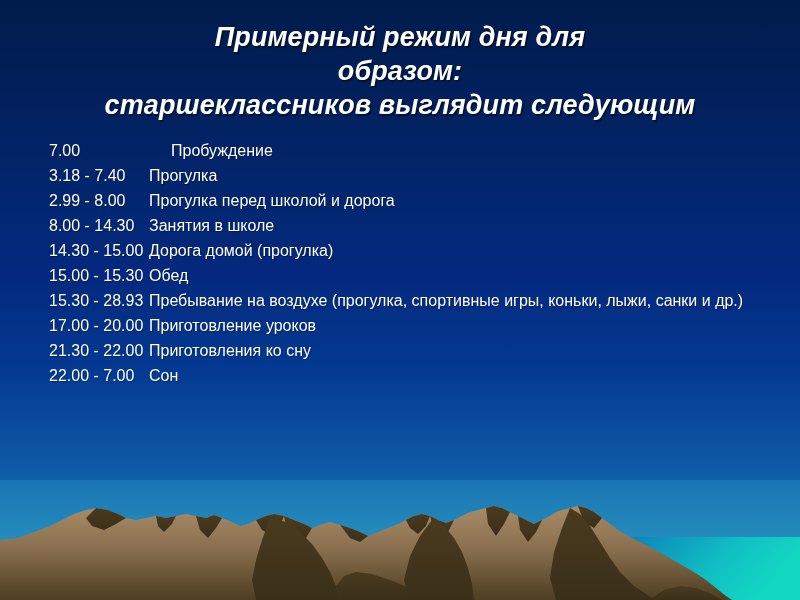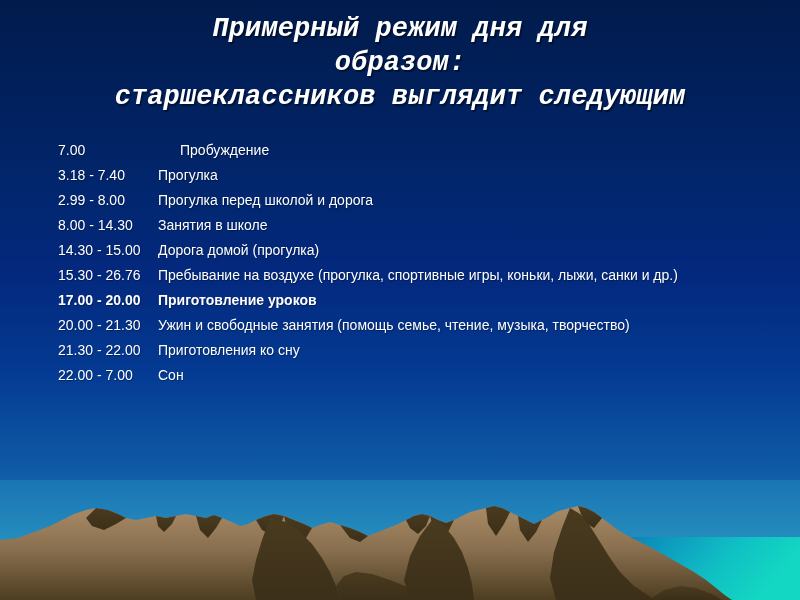--- a/index.html
+++ b/index.html
@@ -39,24 +39,23 @@
     bottom: 0;
     width: 800px;
     height: 120px;
   }
   .scenery svg { display: block; width: 800px; height: 120px; }
 
   
   .title-block {
     position: absolute;
     left: 40px;
-    top: 12px;
+    top: 20px;
     width: 720px;
     text-align: center;
-    font-family: Liberation Mono, monospace;
   }
   .title-line {
     font-size: 27px;
     line-height: 34px;
     font-weight: bold;
     font-style: italic;
     color: #ffffff;
     letter-spacing: 0.1px;
     text-shadow: 1.5px 1.5px 1px rgba(0,0,0,0.45);
     white-space: nowrap;
@@ -64,29 +63,29 @@
 
   
   .body-block {
     position: absolute;
     left: 42px;
     top: 138px;
     width: 724px;
   }
   .entry {
     color: #ffffff;
-    font-size: 14px;
+    font-size: 16px;
     line-height: 25px;
     padding-left: 28px;
     text-indent: -28px;
-    margin: 0 0 0 16px;
+    margin: 0 0 0 7px;
     text-shadow: 0.7px 0.7px 0.8px rgba(0,0,0,0.35);
     white-space: normal;
   }
-  .entry.bold { font-weight: bold; }
+  .entry.bold { font-weight: normal; }
   .entry .time {
     display: inline-block;
     min-width: 100px;
     text-indent: 0;
   }
   .entry .time.wide { min-width: 122px; }
   .entry .desc { text-indent: 0; }
 </style>
 </head>
 <body>
@@ -115,32 +114,32 @@
     </div>
 
     <div class="entry">
       <span class="time">8.00 - 14.30</span><span class="desc">Занятия в школе</span>
     </div>
 
     <div class="entry">
       <span class="time">14.30 - 15.00</span><span class="desc">Дорога домой (прогулка)</span>
     </div>
 
-
-    <div class="entry">
-      <span class="time">15.30 - 26.76</span><span class="desc">Пребывание на воздухе (прогулка, спортивные игры, коньки, лыжи, санки и др.)</span>
+    <div class="entry">
+      <span class="time">15.00 - 15.30</span><span class="desc">Обед</span>
+    </div>
+
+    <div class="entry">
+      <span class="time">15.30 - 28.93</span><span class="desc">Пребывание на воздухе (прогулка, спортивные игры, коньки, лыжи, санки и др.)</span>
     </div>
 
     <div class="entry bold">
       <span class="time">17.00 - 20.00</span><span class="desc">Приготовление уроков</span>
     </div>
 
-    <div class="entry">
-      <span class="time">20.00 - 21.30</span><span class="desc">Ужин и свободные занятия (помощь семье, чтение, музыка, творчество)</span>
-    </div>
 
     <div class="entry">
       <span class="time">21.30 - 22.00</span><span class="desc">Приготовления ко сну</span>
     </div>
 
     <div class="entry">
       <span class="time">22.00 - 7.00</span><span class="desc">Сон</span>
     </div>
 
   </div>

